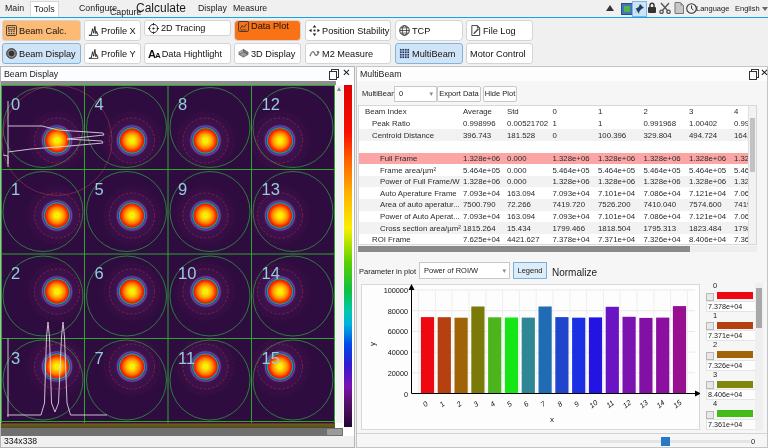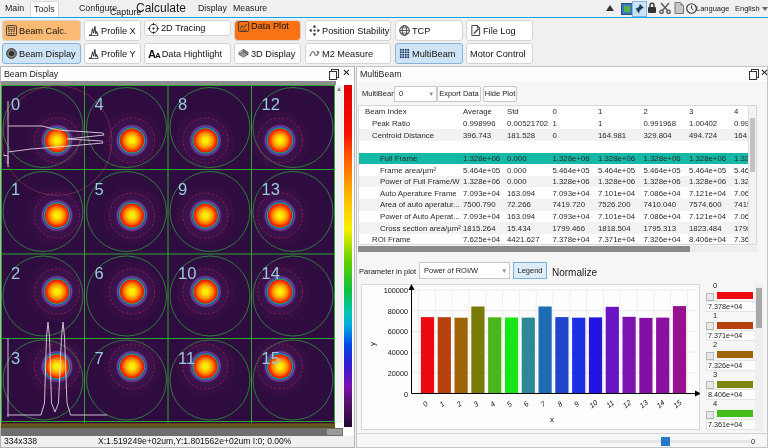--- a/index.html
+++ b/index.html
@@ -286,21 +286,20 @@
     </g>
   </svg>
 <div style="position:absolute;left:336px;top:85px;width:7px;height:338px;background:#f2f2f2"></div>
 <div style="position:absolute;left:337px;top:87px;width:0;height:0;border-left:2.5px solid transparent;border-right:2.5px solid transparent;border-bottom:4px solid #888"></div>
 <div style="position:absolute;left:344px;top:85px;width:8px;height:342px;background:linear-gradient(to bottom,#e00000 0%,#f81000 14%,#ff6000 22%,#ffb400 32%,#f8f000 42%,#58d000 52%,#10c040 60%,#00c8a8 66%,#00b0e0 70%,#0048e8 76%,#3418d0 82%,#7c10b4 88%,#5c1074 92%,#220830 100%)"></div>
 <div style="position:absolute;left:1px;top:423px;width:334px;height:5px;background:linear-gradient(to bottom,#5a2c14 0%,#6a5a20 30%,#4e4e1c 100%)"></div>
 <div style="position:absolute;left:1px;top:428px;width:342px;height:8px;background:#6f6f6f"></div>
 <div style="position:absolute;left:327px;top:429px;width:15px;height:6px;background:#9a9a9a"></div>
 <div style="position:absolute;left:1px;top:436px;width:353px;height:11px;background:#f0f0f0;font-size:8.6px;color:#111;line-height:11px">
     <span style="position:absolute;left:3px">334x338</span>
-    <span style="position:absolute;left:97px">X:1.519249e+02um,Y:1.801562e+02um I:0; 0.00%</span>
   </div>
 <div style="position:absolute;left:356px;top:66px;width:412px;height:382px;background:#f6f6f6;border:1px solid #c4c4c4;box-sizing:border-box"></div>
 <div style="position:absolute;left:357px;top:67px;width:410px;height:14px;background:#fdfdfd;font-size:8.8px;color:#222;line-height:14px;padding-left:3px;box-sizing:border-box">MultiBeam</div>
 <div style="position:absolute;left:751px;top:69px;width:6px;height:7px;border:1px solid #333;background:#fff"></div>
 <div style="position:absolute;left:749px;top:71px;width:6px;height:7px;border:1px solid #333;background:#fff"></div>
 <div style="position:absolute;left:760px;top:67px;width:9px;height:12px;font-size:10px;color:#111;text-align:center;line-height:12px">✕</div>
 <div style="position:absolute;left:362px;top:89px;font-size:7.5px;color:#222">MultiBeam</div>
 <div style="position:absolute;left:394px;top:86px;width:43px;height:16px;background:#fff;border:1px solid #c8c8c8;box-sizing:border-box;font-size:7.5px;color:#222;line-height:14px;padding-left:4px">0<span style="position:absolute;right:3px;top:0;color:#888;font-size:7px">▾</span></div>
 <div style="position:absolute;left:437px;top:86px;width:44px;height:16px;background:#fdfdfd;border:1px solid #c8c8c8;border-radius:2px;box-sizing:border-box;font-size:7.5px;color:#222;line-height:14px;text-align:center">Export Data</div>
 <div style="position:absolute;left:483px;top:86px;width:34px;height:16px;background:#fdfdfd;border:1px solid #c8c8c8;border-radius:2px;box-sizing:border-box;font-size:7.5px;color:#222;line-height:14px;text-align:center">Hide Plot</div>
@@ -323,26 +322,26 @@
       <span style="position:absolute;left:239px;top:1.4px;white-space:nowrap">1</span>
       <span style="position:absolute;left:284.5px;top:1.4px;white-space:nowrap">0.991968</span>
       <span style="position:absolute;left:330px;top:1.4px;white-space:nowrap">1.00402</span>
       <span style="position:absolute;left:375px;top:1.4px;white-space:nowrap">0.99598</span>
     </div>
     <div style="position:absolute;left:0;top:23.3px;width:100%;height:11.63px;background:#f2f2f2">
       <span style="position:absolute;left:13px;top:1.4px;white-space:nowrap">Centroid Distance</span>
       <span style="position:absolute;left:104px;top:1.4px;white-space:nowrap">396.743</span>
       <span style="position:absolute;left:148px;top:1.4px;white-space:nowrap">181.528</span>
       <span style="position:absolute;left:193.5px;top:1.4px;white-space:nowrap">0</span>
-      <span style="position:absolute;left:239px;top:1.4px;white-space:nowrap">164.981</span>
+      <span style="position:absolute;left:239px;top:1.4px;white-space:nowrap">100.396</span>
       <span style="position:absolute;left:284.5px;top:1.4px;white-space:nowrap">329.804</span>
       <span style="position:absolute;left:330px;top:1.4px;white-space:nowrap">494.724</span>
       <span style="position:absolute;left:375px;top:1.4px;white-space:nowrap">164.938</span>
     </div>
-    <div style="position:absolute;left:0;top:46.5px;width:100%;height:11.63px;background:#14b8a6">
+    <div style="position:absolute;left:0;top:46.5px;width:100%;height:11.63px;background:#fca5a5">
       <span style="position:absolute;left:21px;top:1.4px;white-space:nowrap">Full Frame</span>
       <span style="position:absolute;left:104px;top:1.4px;white-space:nowrap">1.328e+06</span>
       <span style="position:absolute;left:148px;top:1.4px;white-space:nowrap">0.000</span>
       <span style="position:absolute;left:193.5px;top:1.4px;white-space:nowrap">1.328e+06</span>
       <span style="position:absolute;left:239px;top:1.4px;white-space:nowrap">1.328e+06</span>
       <span style="position:absolute;left:284.5px;top:1.4px;white-space:nowrap">1.328e+06</span>
       <span style="position:absolute;left:330px;top:1.4px;white-space:nowrap">1.328e+06</span>
       <span style="position:absolute;left:375px;top:1.4px;white-space:nowrap">1.328e+06</span>
     </div>
     <div style="position:absolute;left:0;top:58.2px;width:100%;height:11.63px;background:#ffffff">

